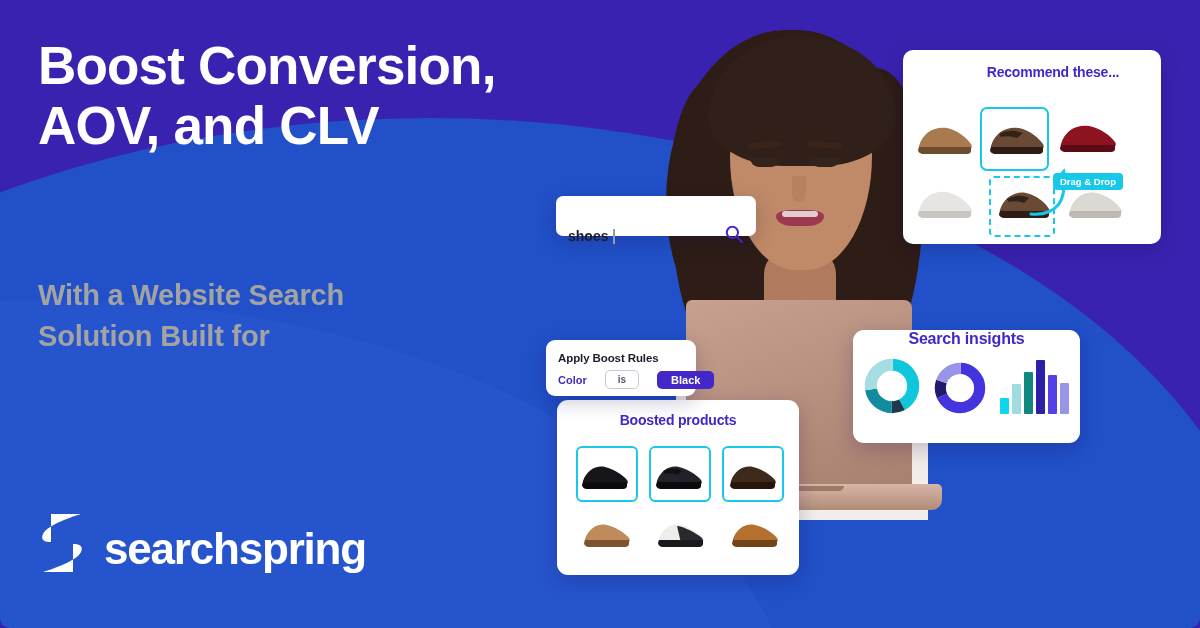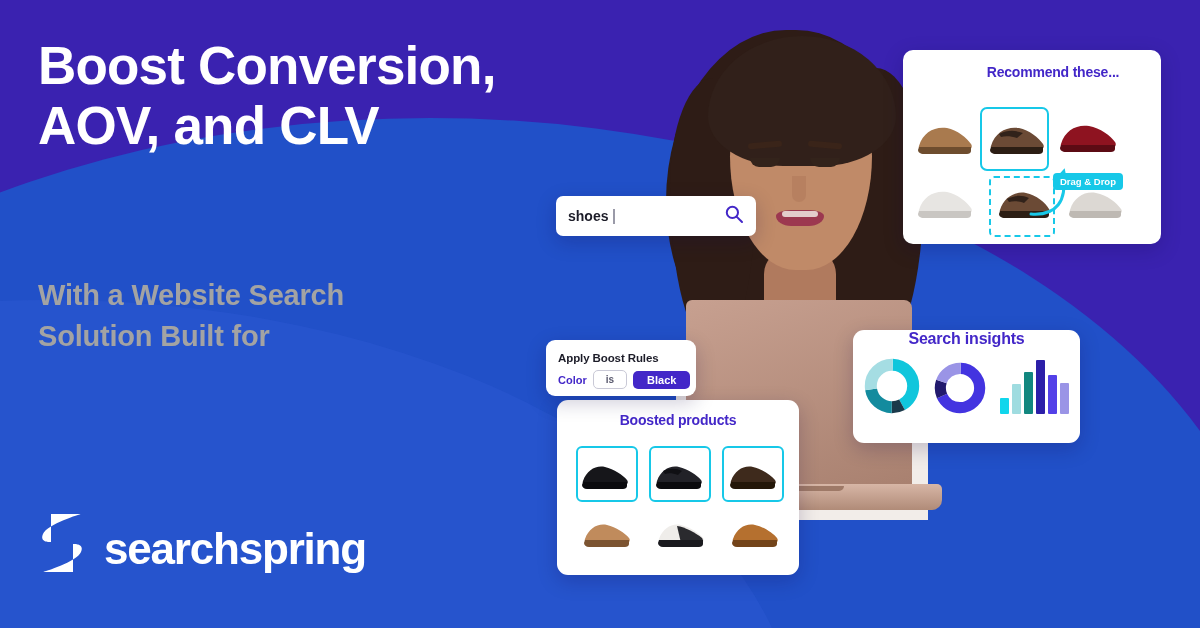--- a/index.html
+++ b/index.html
@@ -1,21 +1,21 @@
 <!DOCTYPE html>
 <html><head>
 <meta charset="utf-8">
 <style>
   html,body{margin:0;padding:0;}
   body{
     width:1200px;height:628px;overflow:hidden;
     font-family:"Liberation Sans", sans-serif;
     background:#3A22B0;
   }
-  .stage{position:relative;width:1200px;height:628px;overflow:hidden;background:#3A22B0;}
+  .stage{position:relative;width:1200px;height:628px;overflow:hidden;background:#3A22B0;border-radius:10px;}
 
   
   .bg-base{position:absolute;inset:0;background:#3A22B0;}
   .bg-swoosh{
     position:absolute;
     left:-420px;top:118px;
     width:1700px;height:1180px;
     border-radius:50% 50% 50% 50% / 46% 46% 54% 54%;
     background:#2150C8;
   }
@@ -92,21 +92,21 @@
   .card{
     position:absolute;background:#fff;border-radius:10px;
     box-shadow:0 6px 20px rgba(20,10,70,.22);
   }
   .card-title{
     text-align:center;color:#4327C8;font-weight:bold;letter-spacing:-.2px;
   }
 
   
   .searchbox{left:556px;top:196px;width:200px;height:40px;border-radius:7px;z-index:6;}
-  .search-inner{display:flex;align-items:center;height:100%;padding:0 12px;box-sizing:border-box;}
+  .search-inner{display:flex;align-items:center;height:100%;padding:0 12px;box-sizing:border-box;margin-top:20px;}
   .search-text{font-size:14px;font-weight:bold;color:#1C1C28;}
   .search-caret{display:inline-block;width:1.5px;height:15px;background:#9a9aa8;margin-left:5px;vertical-align:-2px;}
   .search-ico{margin-left:auto;}
   .suggest{
     left:556px;top:234px;width:178px;height:52px;border-radius:0 0 7px 7px;z-index:5;
     box-shadow:0 6px 16px rgba(20,10,70,.18);
   }
   .suggest-item{
     font-size:13.5px;font-weight:bold;color:#1C1C28;padding:4px 12px 0 12px;
   }
@@ -121,21 +121,21 @@
   .sel-dash{position:absolute;left:86px;top:96px;width:62px;height:57px;border:2px dashed #17C8E8;border-radius:5px;}
   .dd-badge{
     position:absolute;left:150px;top:93px;background:#17C8E8;color:#fff;
     font-size:9.5px;font-weight:bold;padding:3px 7px;border-radius:4px;white-space:nowrap;
   }
   .dd-arrow{position:absolute;left:120px;top:80px;}
 
   
   .boost-card{left:546px;top:340px;width:150px;height:56px;border-radius:9px;z-index:7;}
   .boost-title{font-size:11.5px;font-weight:bold;color:#1C1C28;padding:12px 0 0 12px;letter-spacing:-.1px;}
-  .boost-row{display:flex;align-items:center;gap:6px;padding:6px 0 0 12px;}
+  .boost-row{display:flex;align-items:center;gap:18px;padding:6px 0 0 12px;}
   .boost-field{font-size:11px;font-weight:bold;color:#4327C8;}
   .pill-out{
     font-size:10px;font-weight:bold;color:#5A5A6E;border:1px solid #C9C9D6;
     border-radius:5px;padding:3px 12px;background:#fff;
   }
   .pill-fill{
     font-size:11px;font-weight:bold;color:#fff;background:#4327C8;
     border-radius:5px;padding:3px 14px;
   }
 

